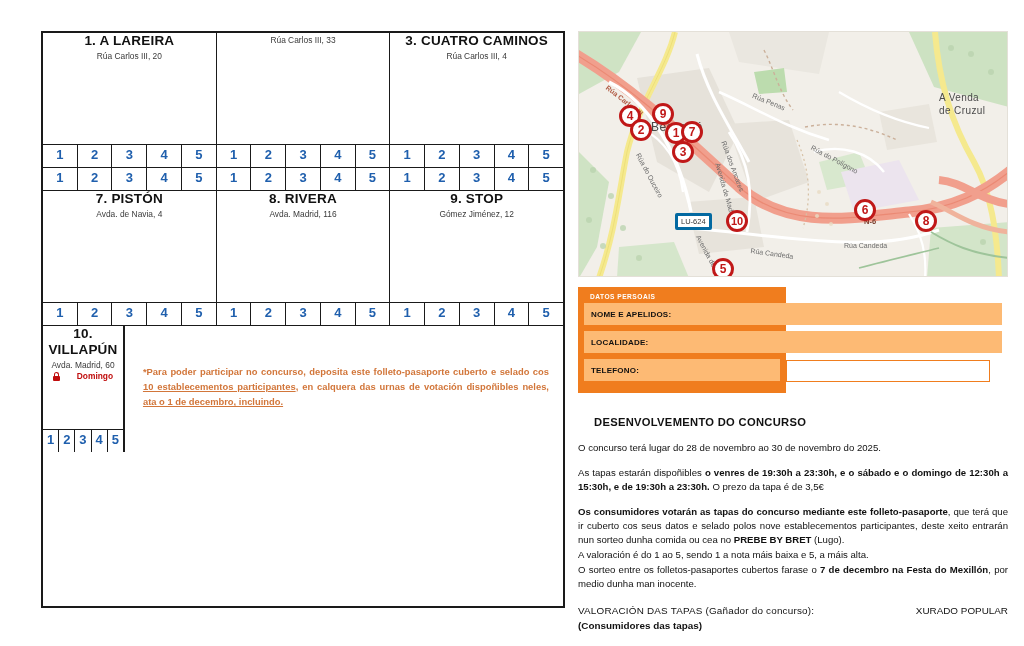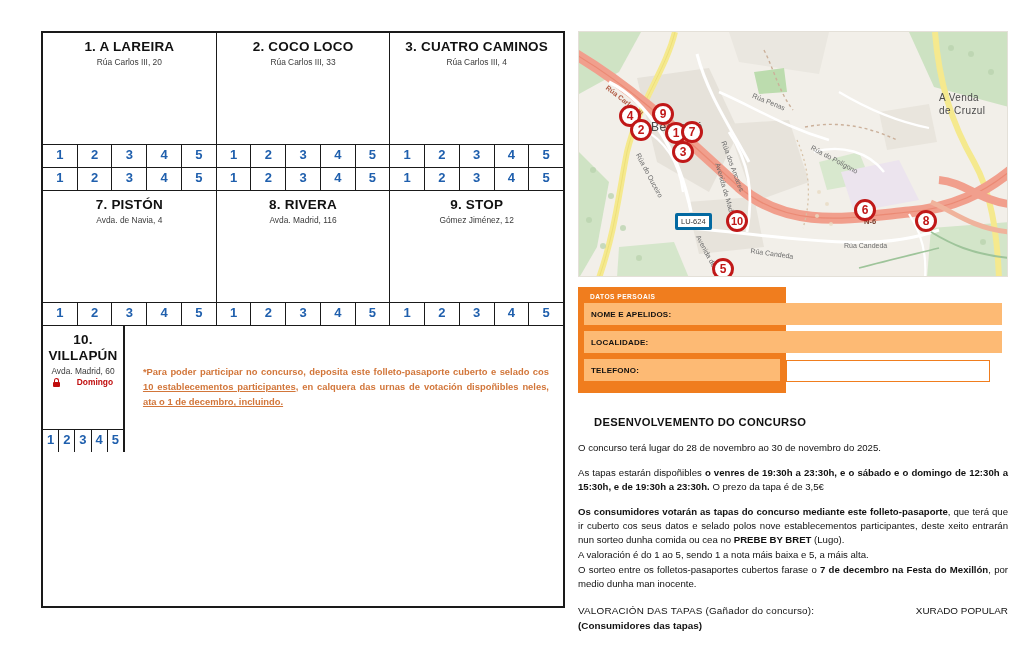--- a/index.html
+++ b/index.html
@@ -17,21 +17,20 @@
     background:#fff;
     box-sizing:border-box;
   }
   .grid-row{display:flex;}
   .est-cell{
     flex:1 1 0;
     border-right:1px solid #1a1a1a;
     border-bottom:1px solid #1a1a1a;
     box-sizing:border-box;
     text-align:center;
-    padding-top:6px;
     position:relative;
   }
   .est-cell:last-child{border-right:none;}
   .est-name{
     font-size:13.5px;font-weight:bold;color:#111;
     letter-spacing:.2px;line-height:1.18;
     font-family:"Liberation Sans", sans-serif;
   }
   .est-addr{
     font-size:8.4px;color:#3a3a3a;margin-top:2px;line-height:1.25;
@@ -166,21 +165,20 @@
 <body>
 
 <div id="passport">
 
   <div class="grid-row h-est">
     <div class="est-cell">
       <div class="est-name">1. A LAREIRA</div>
       <div class="est-addr">Rúa Carlos III, 20</div>
     </div>
     <div class="est-cell">
-      <div class="est-name">2. COCO LOCO</div>
       <div class="est-addr">Rúa Carlos III, 33</div>
     </div>
     <div class="est-cell">
       <div class="est-name">3. CUATRO CAMINOS</div>
       <div class="est-addr">Rúa Carlos III, 4</div>
     </div>
   </div>
 
   <div class="score-row">
     <div class="score-group">

